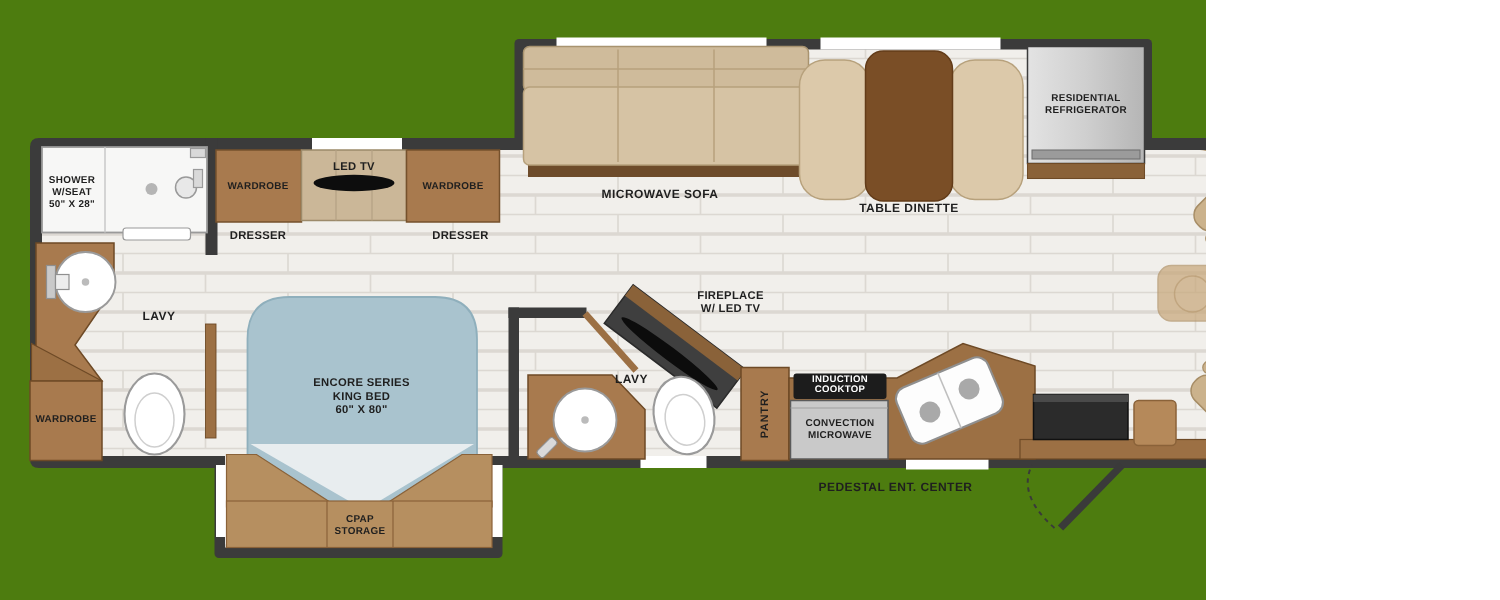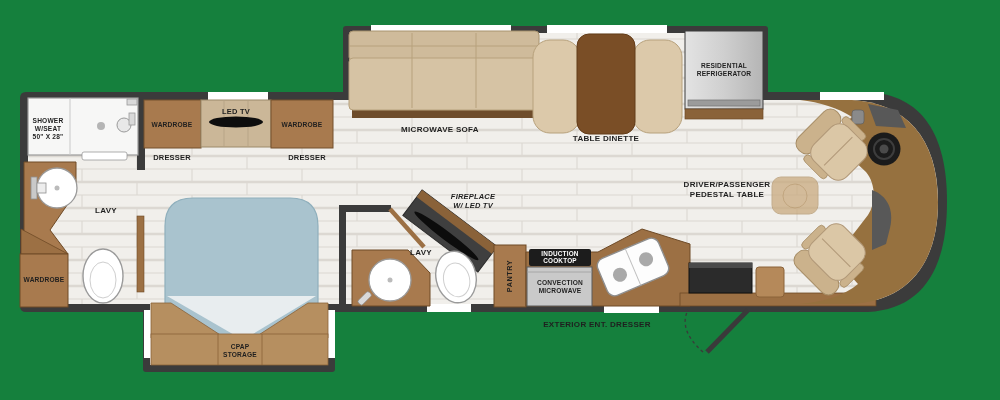--- a/index.html
+++ b/index.html
@@ -1,17 +1,17 @@
 <!DOCTYPE html>
 <html><head>
 <meta charset="utf-8">
 <style>
   html,body{margin:0;padding:0;background:#ffffff;}
   #stage{
-    position:relative;width:1000px;height:400px;background:#15803d;overflow:hidden;
+    position:relative;width:804px;height:400px;background:#4d7c0f;overflow:hidden;
     font-family:"Liberation Sans","DejaVu Sans",sans-serif;
   }
   #plan-svg{position:absolute;left:0;top:0;}
   .lbl{
     position:absolute;transform:translate(-50%,-50%);
     color:#1f1f1f;font-weight:bold;text-align:center;
     font-size:7.5px;line-height:1.2;letter-spacing:.2px;
     white-space:pre-line;pointer-events:none;
   }
   .lbl.small{font-size:6.6px;}
@@ -185,31 +185,32 @@
 <div class="lbl small" style="left:48px;top:129px;">SHOWER
 W/SEAT
 50" X 28"</div>
 <div class="lbl small" style="left:172px;top:125px;">WARDROBE</div>
 <div class="lbl" style="left:236px;top:111px;">LED TV</div>
 <div class="lbl small" style="left:302px;top:125px;">WARDROBE</div>
 <div class="lbl" style="left:172px;top:157px;">DRESSER</div>
 <div class="lbl" style="left:307px;top:157px;">DRESSER</div>
 <div class="lbl big" style="left:106px;top:211px;">LAVY</div>
 <div class="lbl small" style="left:44px;top:280px;">WARDROBE</div>
+<div class="lbl" style="left:241px;top:264px;">ENCORE SERIES
+KING BED
+60" X 80"</div>
 <div class="lbl small" style="left:240px;top:351px;">CPAP
 STORAGE</div>
 <div class="lbl big" style="left:440px;top:130px;">MICROWAVE SOFA</div>
 <div class="lbl big" style="left:606px;top:139px;">TABLE DINETTE</div>
 <div class="lbl small" style="left:724px;top:70px;">RESIDENTIAL
 REFRIGERATOR</div>
-<div class="lbl" style="left:473px;top:201px;font-style:italic;">FIREPLACE
+<div class="lbl" style="left:487px;top:201px;">FIREPLACE
 W/ LED TV</div>
 <div class="lbl big" style="left:421px;top:253px;">LAVY</div>
 <div class="lbl vert" style="left:510px;top:276px;">PANTRY</div>
 <div class="lbl white" style="left:560px;top:257px;">INDUCTION
 COOKTOP</div>
 <div class="lbl small" style="left:560px;top:287px;">CONVECTION
 MICROWAVE</div>
-<div class="lbl big" style="left:727px;top:190px;">DRIVER/PASSENGER
-PEDESTAL TABLE</div>
-<div class="lbl big" style="left:597px;top:325px;">EXTERIOR ENT. DRESSER</div>
+<div class="lbl big" style="left:597px;top:325px;">PEDESTAL ENT. CENTER</div>
 
 </div>
 
 </body></html>

